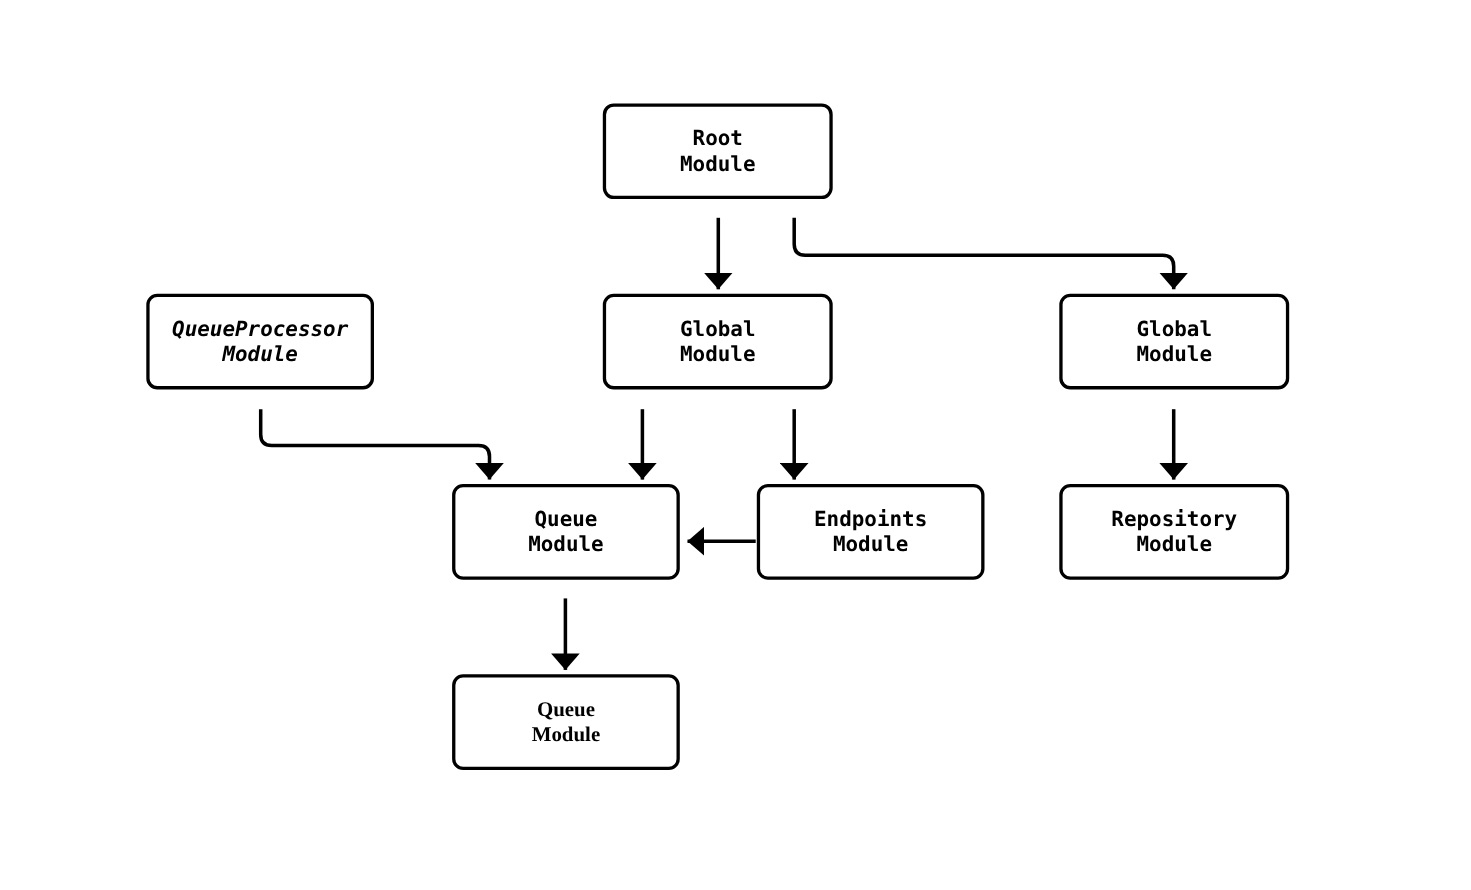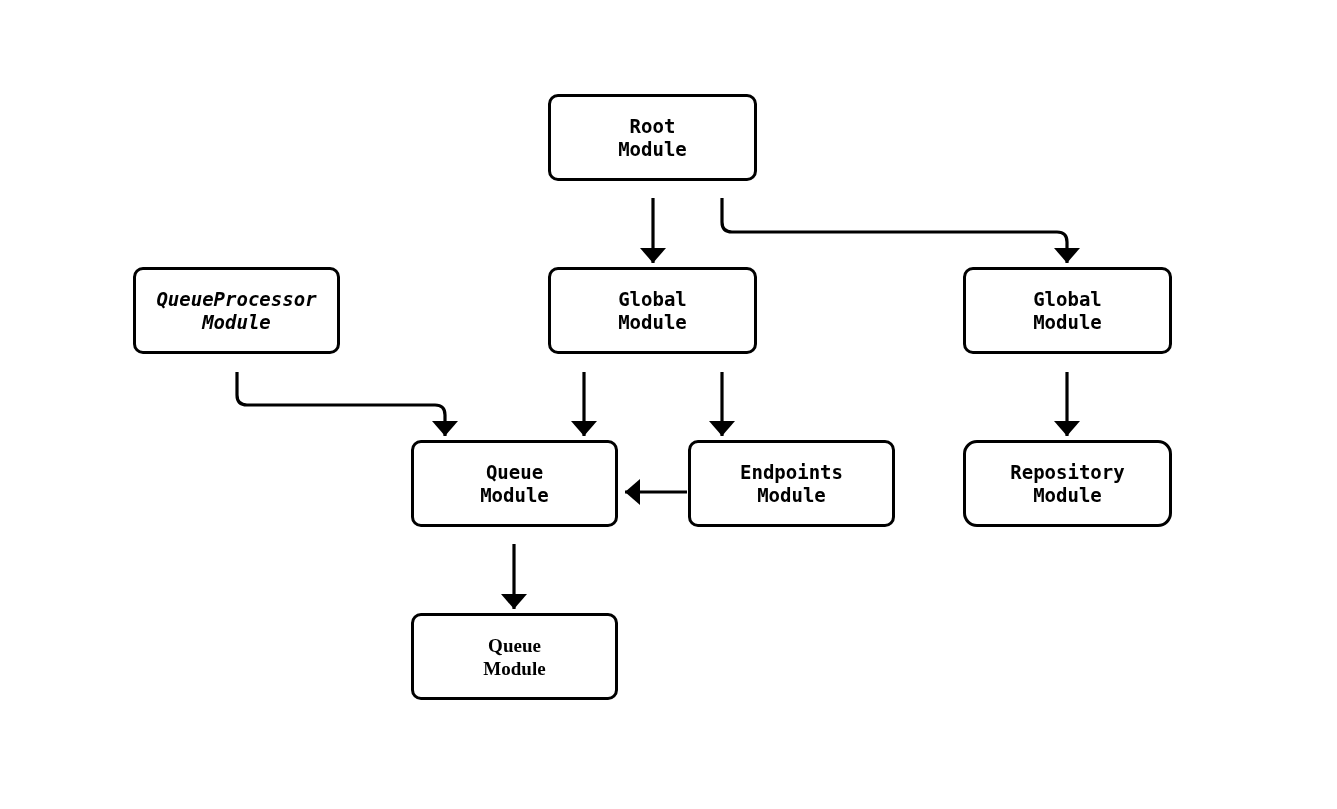--- a/index.html
+++ b/index.html
@@ -46,21 +46,21 @@
     color: #000000;
   }
   .node span { display: block; }
   
   .pos-root          { left: 548px; top: 94px;  }
   .pos-queueprocessor{ left: 133px; top: 267px; width: 207px; font-style: italic; }
   .pos-server        { left: 548px; top: 267px; }
   .pos-global        { left: 963px; top: 267px; }
   .pos-core          { left: 411px; top: 440px; width: 207px; }
   .pos-endpoints     { left: 688px; top: 440px; width: 207px; }
-  .pos-repository    { left: 963px; top: 440px; border-radius: 14px; }
+  .pos-repository    { left: 963px; top: 440px; }
   .pos-queue         { left: 411px; top: 613px; width: 207px; font-family: Liberation Serif, serif; }
 </style>
 </head>
 <body>
 
 <div class="canvas">
 
   <svg class="edges-layer" width="1337" height="809" viewBox="0 0 1337 809" xmlns="http://www.w3.org/2000/svg">
     <defs>
       <marker id="arrowhead" markerUnits="userSpaceOnUse" markerWidth="16" markerHeight="26" refX="15" refY="13" orient="auto">

